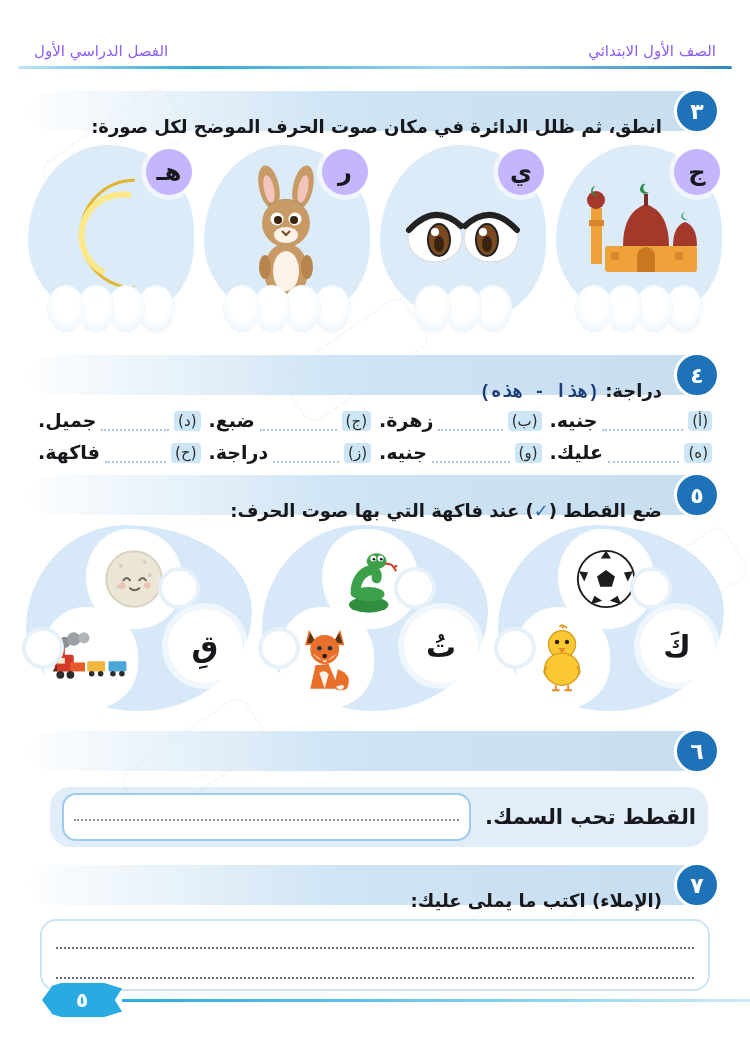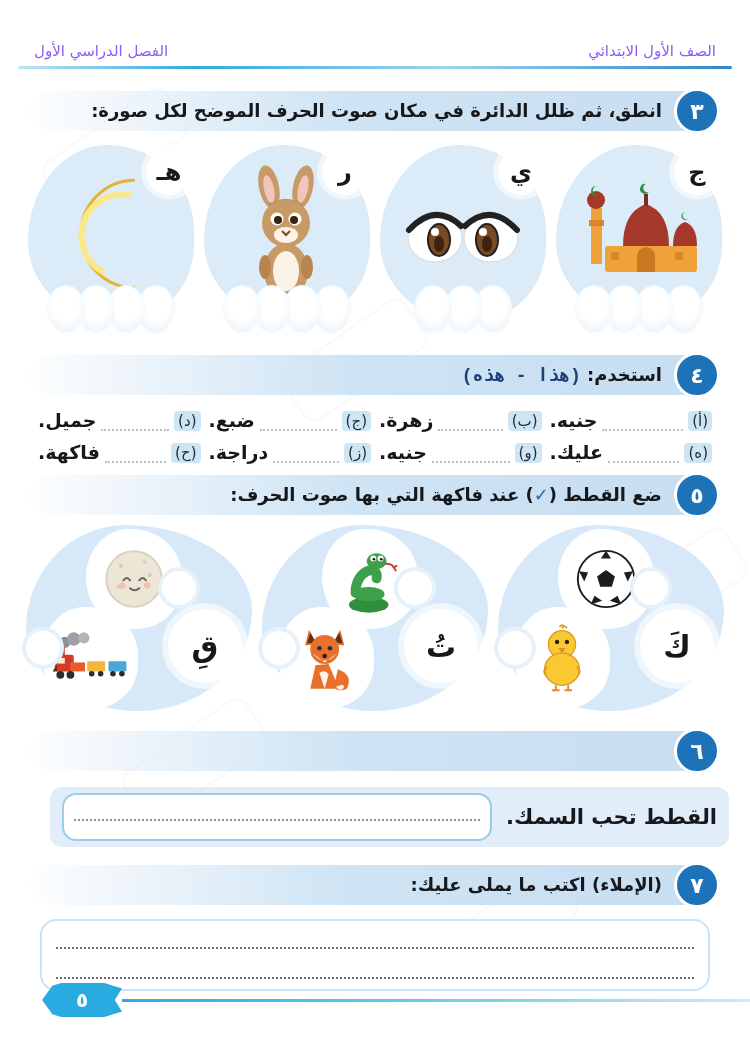--- a/index.html
+++ b/index.html
@@ -20,30 +20,30 @@
     background: linear-gradient(to left, #2f86c7, #9fd4ef 40%, #35a8dd 75%, #bfe3f5); }
   
   .bar { position:relative; height:40px; margin:0 30px; border-radius:22px;
     background: linear-gradient(to left, #c7def1 0%, #cfe4f4 55%, rgba(207,228,244,0.05) 100%); }
   .bar .num {
     position:absolute; right:0px; top:-3px; width:46px; height:46px; border-radius:50%;
     background:#1e73b8; border:3px solid #ffffff; color:#fff;
     display:flex; align-items:center; justify-content:center;
     font-size:22px; font-weight:bold;
   }
-  .bar .bar-title { position:absolute; right:58px; top:0; line-height:40px;
+  .bar .bar-title { position:absolute; right:58px; top:16px; line-height:40px;
     font-size:18px; font-weight:bold; color:#17181c; white-space:nowrap;}
   .navy { color:#1d3f78;font-family:Liberation Mono, monospace; }
   .blue-check { color:#2b63ae; font-weight:bold; }
   
   .clouds-row { display:flex; justify-content:space-between; margin:14px 28px 0 28px; height:196px; }
   .cloud { position:relative; width:166px; height:178px; background:#dcebf8;
     border-radius: 48% 52% 46% 54% / 54% 48% 44% 46%; }
   .letter-badge { position:absolute; top:4px; right:2px; width:46px; height:46px;
-    border-radius:50%; background:#ffffff; box-shadow:0 0 0 5px rgba(255,255,255,0.55);
+    border-radius:50%; background:#c4b5fd; box-shadow:0 0 0 5px rgba(255,255,255,0.55);
     display:flex; align-items:center; justify-content:center;
     font-size:24px; font-weight:bold; color:#17181c; z-index:2;}
   .cloud-img { position:absolute; inset:0; display:flex; align-items:center; justify-content:center; }
   .dots { position:absolute; bottom:-10px; left:0; right:0; display:flex; justify-content:center; z-index:2;}
   .dot { width:38px; height:48px; border-radius:50%; background:#ffffff;
     box-shadow: inset 0 -5px 8px #eef5fb; margin:0 -4px; border:1px solid #f2f8fd;}
   
   .ex4-rows { margin:14px 34px 0 34px; }
   .ex4-row { display:flex; margin-bottom:10px; }
   .ex4-item { display:flex; align-items:flex-end; width:25%; padding:0 4px; gap:5px;}
@@ -61,21 +61,21 @@
   .pic-bottom { width:96px; height:102px; bottom:2px; left:16px; }
   .check-circle { position:absolute; width:34px; height:34px; border-radius:50%;
     background:#ffffff; box-shadow:0 0 0 4px #e6f1fa; }
   .check-top { top:46px; right:56px; }
   .check-bottom { bottom:46px; left:0px; }
   .group-letter { position:absolute; right:10px; top:84px; width:74px; height:74px;
     border-radius:50%; background:#ffffff; box-shadow:0 0 0 6px rgba(255,255,255,0.6);
     display:flex; align-items:center; justify-content:center;
     font-size:30px; font-weight:bold; color:#17181c;}
   
-  .ex6-box { margin:16px 21px 0 50px; height:60px; background:#e1eef9; border-radius:12px;
+  .ex6-box { margin:16px 42px 0 50px; height:60px; background:#e1eef9; border-radius:20px;
     display:flex; align-items:center; padding:6px 12px; gap:14px;}
   .ex6-sentence { font-size:21px; font-weight:bold; color:#17181c; white-space:nowrap;}
   .write-box { flex:1; height:48px; background:#ffffff; border:2px solid #9ccbec;
     border-radius:14px; position:relative;}
   .write-box .dotted { position:absolute; left:10px; right:10px; top:55%;
     border-bottom:2px dotted #8d8d8d;}
   
   .ex7-box { margin:14px 40px 0 40px; height:72px; background:#ffffff;
     border:2px solid #cbe3f4; border-radius:16px; position:relative;}
   .ex7-box .line1 { position:absolute; left:14px; right:14px; top:38%;
@@ -211,21 +211,21 @@
         <span class="dot"></span>
           <span class="dot"></span>
           <span class="dot"></span>
           <span class="dot"></span>
       </div>
     </div>
   </div>
 
   <div class="bar" style="margin-top:14px;">
     <span class="num">٤</span>
-    <span class="bar-title"><span>استخدم: </span><span class="navy">(هذا - هذه)</span></span>
+    <span class="bar-title"><span>دراجة: </span><span class="navy">(هذا - هذه)</span></span>
   </div>
 
   <div class="ex4-rows">
     <div class="ex4-row">
       <div class="ex4-item">
         <span class="marker">(أ)</span>
         <span class="blank"></span>
         <span class="word">جنيه.</span>
       </div>
       <div class="ex4-item">

